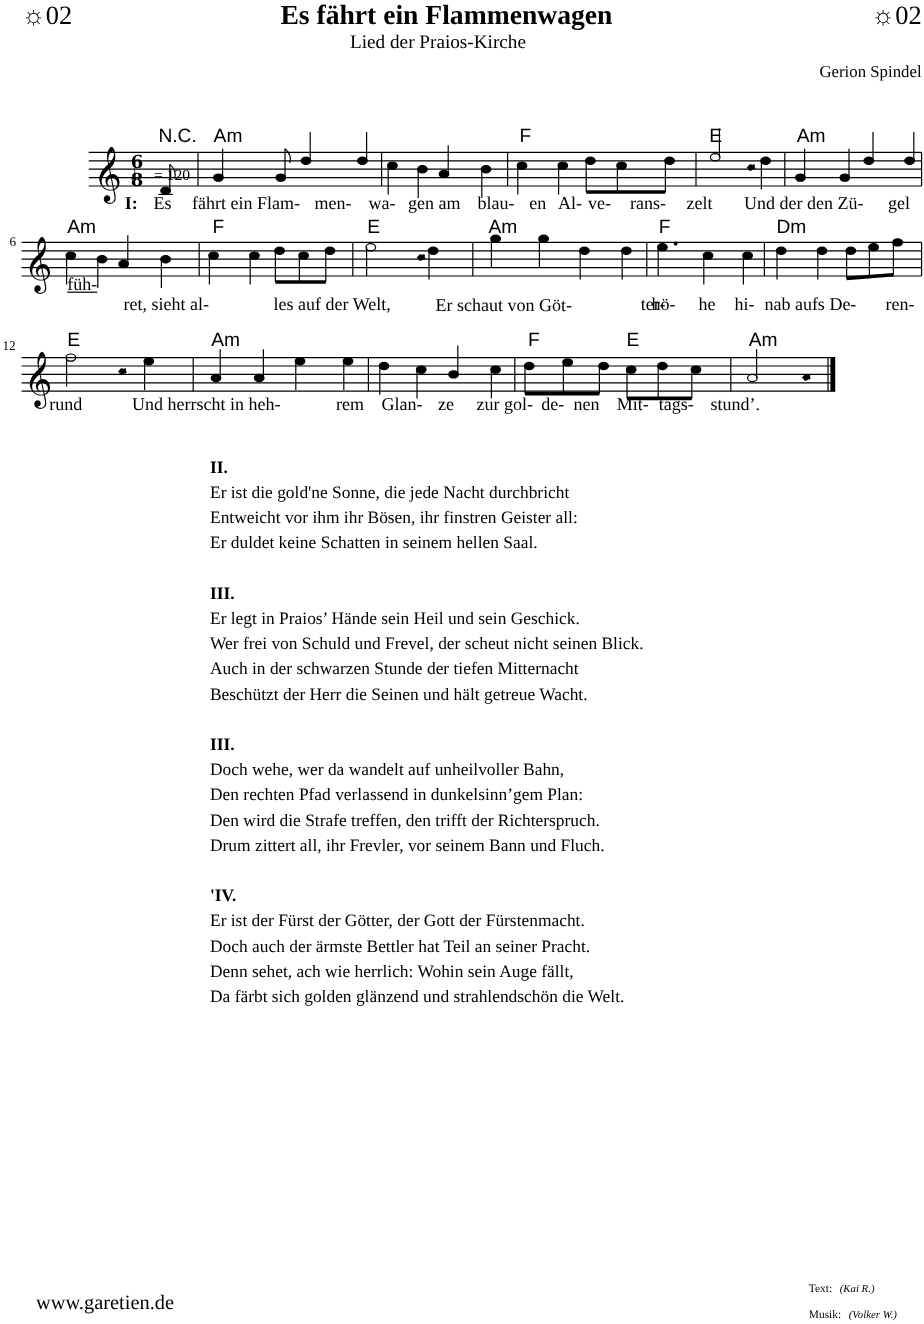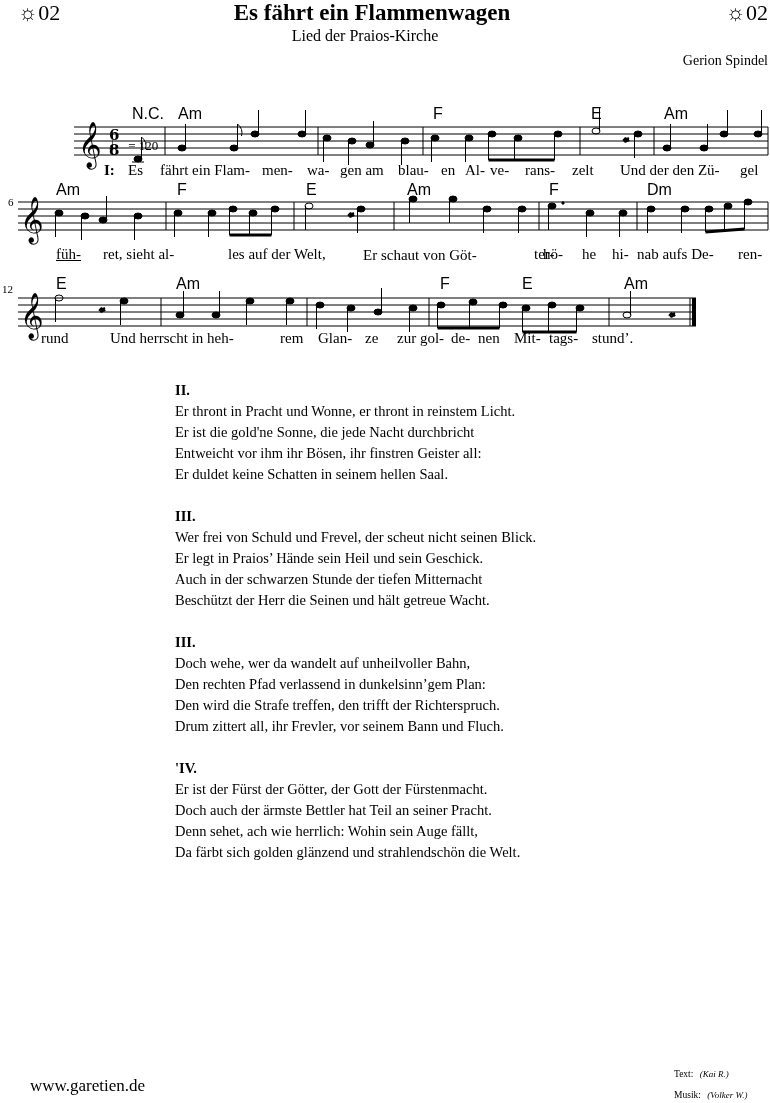--- a/index.html
+++ b/index.html
@@ -206,21 +206,21 @@
       <line x1="705.5" y1="232" x2="744.5" y2="229" stroke-width="3"></line>
     </g>
   </svg>
   <div class="abs chord sans" style="left:56px; top:181px;">Am</div>
   <div class="abs chord sans" style="left:177px; top:181px;">F</div>
   <div class="abs chord sans" style="left:306px; top:181px;">E</div>
   <div class="abs chord sans" style="left:407px; top:181px;">Am</div>
   <div class="abs chord sans" style="left:549px; top:181px;">F</div>
   <div class="abs chord sans" style="left:647px; top:181px;">Dm</div>
 
-  <div class="abs lyric serif" style="left:56px; top:246px;text-decoration:underline;">füh-</div>
+  <div class="abs lyric serif" style="left:56px; top:230px;text-decoration:underline;">füh-</div>
   <div class="abs lyric serif" style="left:103px; top:246px;">ret, sieht al-</div>
   <div class="abs lyric serif" style="left:228px; top:246px;">les auf der Welt,</div>
   <div class="abs lyric serif" style="left:363px; top:247px;text-align:center;">Er schaut von Göt-</div>
   <div class="abs lyric serif" style="left:534px; top:246px;">ter-</div>
   <div class="abs lyric serif" style="left:543px; top:246px;">hö-</div>
   <div class="abs lyric serif" style="left:582px; top:246px;">he</div>
   <div class="abs lyric serif" style="left:612px; top:246px;">hi-</div>
   <div class="abs lyric serif" style="left:637px; top:246px;">nab aufs De-</div>
   <div class="abs lyric serif" style="left:738px; top:246px;">ren-</div>
 </div>
@@ -298,29 +298,28 @@
   <div class="abs lyric serif" style="left:451px; top:330px;">de-</div>
   <div class="abs lyric serif" style="left:478px; top:330px;">nen</div>
   <div class="abs lyric serif" style="left:514px; top:330px;">Mit-</div>
   <div class="abs lyric serif" style="left:549px; top:330px;">tags-</div>
   <div class="abs lyric serif" style="left:592px; top:330px;">stund’.</div>
 </div>
 
 <div class="abs verses serif">
   <div class="verse">
     <div class="verse-label">II.</div>
-    <div>Er thront in Pracht und Wonne, er thront in reinstem Licht.</div>
     <div>Er ist die gold'ne Sonne, die jede Nacht durchbricht</div>
     <div>Entweicht vor ihm ihr Bösen, ihr finstren Geister all:</div>
     <div>Er duldet keine Schatten in seinem hellen Saal.</div>
   </div>
   <div class="verse">
     <div class="verse-label">III.</div>
+    <div>Er legt in Praios’ Hände sein Heil und sein Geschick.</div>
     <div>Wer frei von Schuld und Frevel, der scheut nicht seinen Blick.</div>
-    <div>Er legt in Praios’ Hände sein Heil und sein Geschick.</div>
     <div>Auch in der schwarzen Stunde der tiefen Mitternacht</div>
     <div>Beschützt der Herr die Seinen und hält getreue Wacht.</div>
   </div>
   <div class="verse">
     <div class="verse-label">III.</div>
     <div>Doch wehe, wer da wandelt auf unheilvoller Bahn,</div>
     <div>Den rechten Pfad verlassend in dunkelsinn’gem Plan:</div>
     <div>Den wird die Strafe treffen, den trifft der Richterspruch.</div>
     <div>Drum zittert all, ihr Frevler, vor seinem Bann und Fluch.</div>
   </div>

